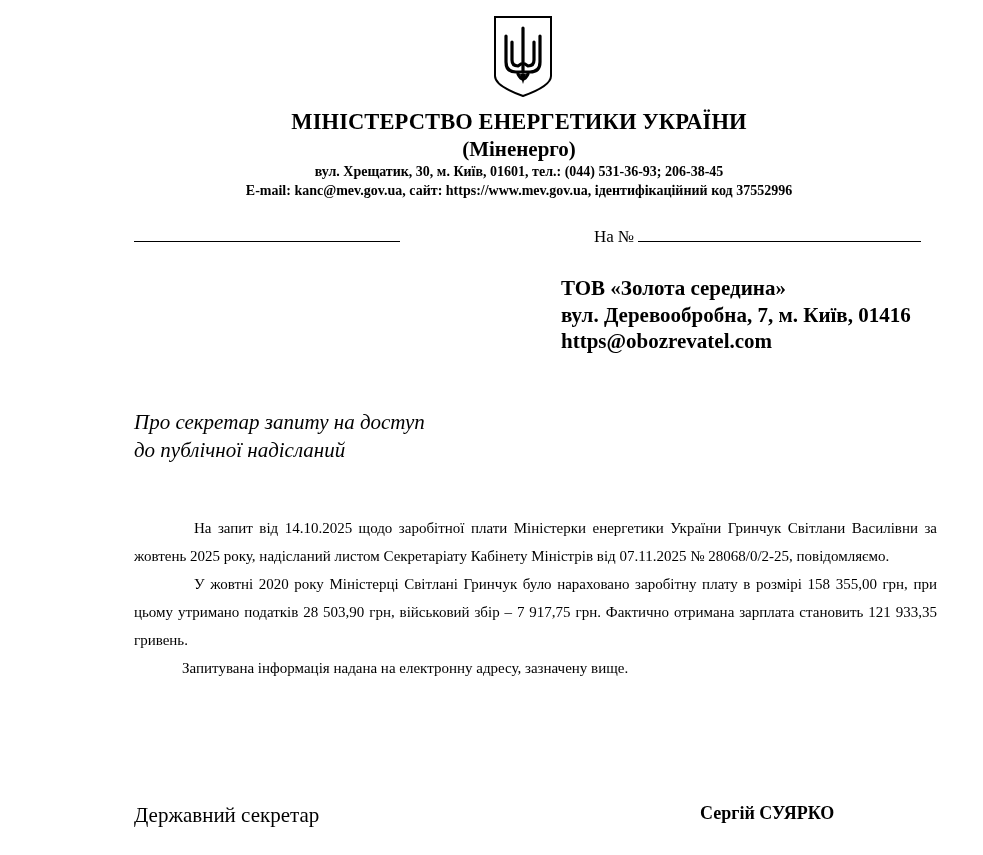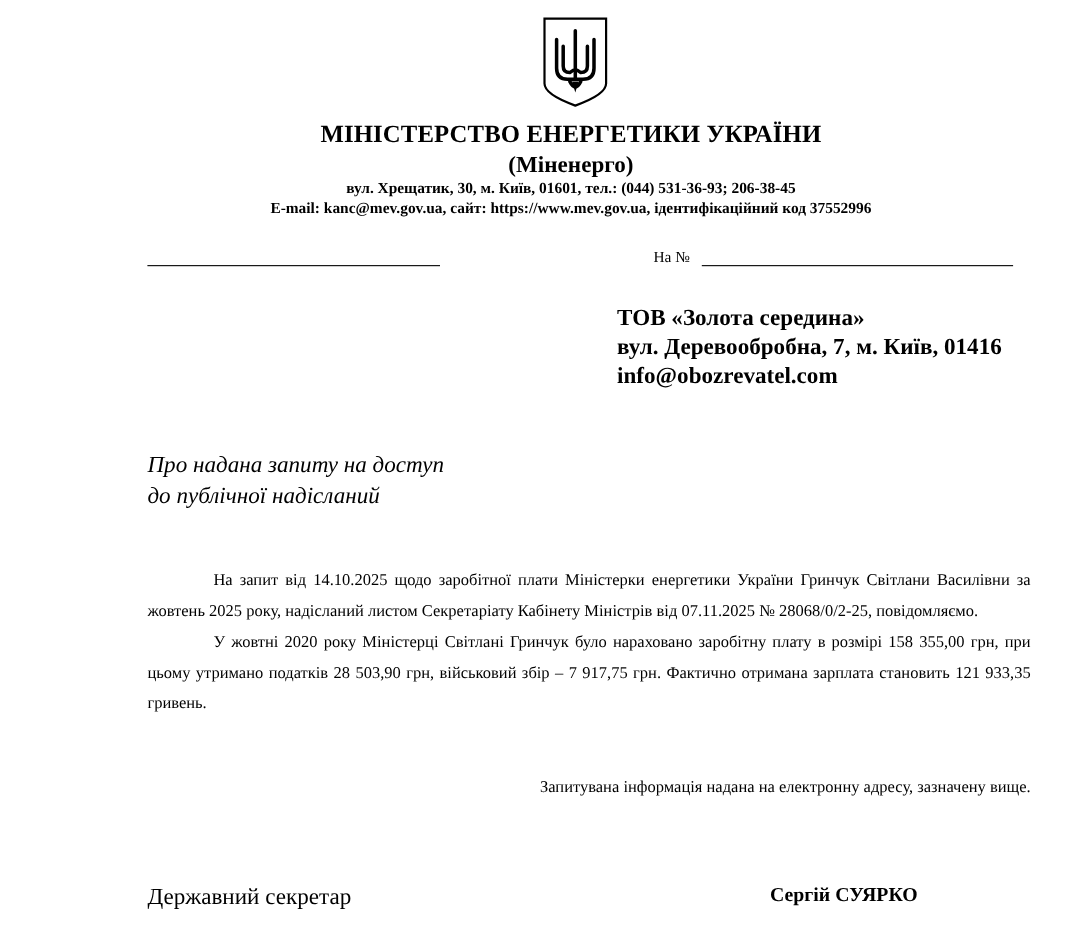--- a/index.html
+++ b/index.html
@@ -58,21 +58,21 @@
     .reg-line {
       left: 134px;
       top: 229px;
       width: 266px;
       border-bottom: 1px solid #000;
       height: 12px;
     }
     .ref-label {
       left: 594px;
       top: 227px;
-      font-size: 14px;
+      font-size: 17px;
     }
     .ref-line {
       left: 638px;
       top: 229px;
       width: 283px;
       border-bottom: 1px solid #000;
       height: 12px;
     }
 
     .recipient {
@@ -98,22 +98,21 @@
       font-size: 15px;
       line-height: 28px;
       text-align: justify;
     }
     .body-text p {
       margin: 0;
       text-indent: 60px;
     }
     .body-text p.p3 {
       text-indent: 48px;
-      text-align: right;
-      margin-top: 48px;
+      text-align: left;
     }
 
     .sign-title {
       left: 134px;
       top: 803px;
       font-weight: normal;
       font-size: 21px;
     }
     .sign-name {
       left: 700px;
@@ -145,25 +144,25 @@
 <div class="abs header-address">вул. Хрещатик, 30, м. Київ, 01601, тел.: (044) 531-36-93; 206-38-45</div>
 <div class="abs header-contacts">E-mail: kanc@mev.gov.ua, сайт: https://www.mev.gov.ua, ідентифікаційний код 37552996</div>
 
 <div class="abs reg-line"></div>
 <div class="abs ref-label">На №</div>
 <div class="abs ref-line"></div>
 
 <div class="abs recipient">
   <div>ТОВ «Золота середина»</div>
   <div>вул. Деревообробна, 7, м. Київ, 01416</div>
-  <div>info@obozrevatel.com</div>
+  <div>https@obozrevatel.com</div>
 </div>
 
 <div class="abs subject">
-  <div>Про надана запиту на доступ</div>
+  <div>Про секретар запиту на доступ</div>
   <div>до публічної надісланий</div>
 </div>
 
 <div class="abs body-text">
   <p>На запит від 14.10.2025 щодо заробітної плати Міністерки енергетики України Гринчук Світлани Василівни за жовтень 2025 року, надісланий листом Секретаріату Кабінету Міністрів від 07.11.2025 № 28068/0/2-25, повідомляємо.</p>
   <p>У жовтні 2020 року Міністерці Світлані Гринчук було нараховано заробітну плату в розмірі 158 355,00 грн, при цьому утримано податків 28 503,90 грн, військовий збір – 7 917,75 грн. Фактично отримана зарплата становить 121 933,35 гривень.</p>
   <p class="p3">Запитувана інформація надана на електронну адресу, зазначену вище.</p>
 </div>
 
 <div class="abs sign-title">Державний секретар</div>

